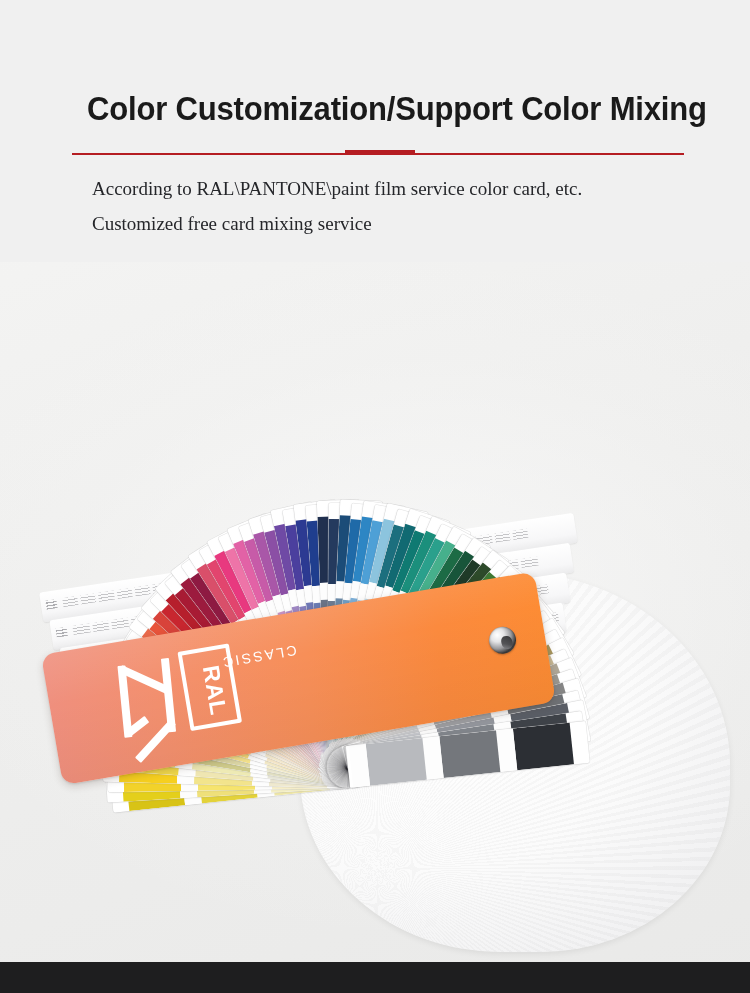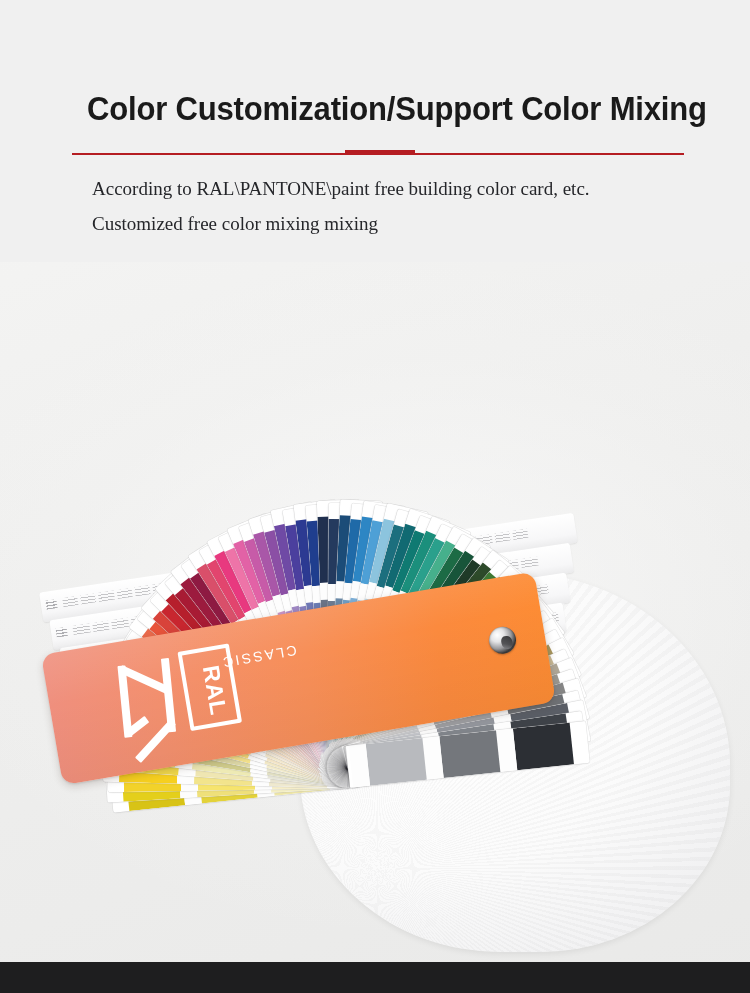--- a/index.html
+++ b/index.html
@@ -332,22 +332,22 @@
 <div class="page">
 
   <div class="header">
     <div class="page-title">Color Customization/Support Color Mixing</div>
 
     <div class="divider-wrap">
       <div class="divider-line"></div>
       <div class="divider-accent"></div>
     </div>
 
-    <div class="subtitle subtitle-1">According to RAL\PANTONE\paint free building color card, etc.</div>
-    <div class="subtitle subtitle-2">Customized free color mixing mixing</div>
+    <div class="subtitle subtitle-1">According to RAL\PANTONE\paint film service color card, etc.</div>
+    <div class="subtitle subtitle-2">Customized free card mixing service</div>
   </div>
 
   <div class="photo">
     <div class="photo-inner">
       <div class="surface"></div>
 
       <div class="back-disc"></div>
 
       <div class="index-pages" id="index-pages">
           <div class="index-sheet" style="top: 0px; left: 0px; width: 540px;">

